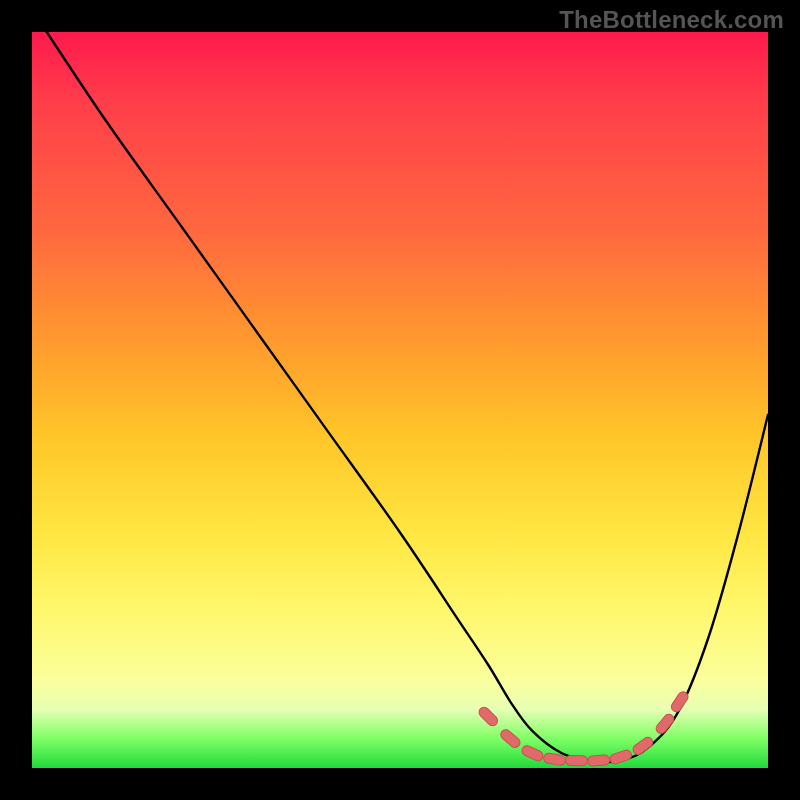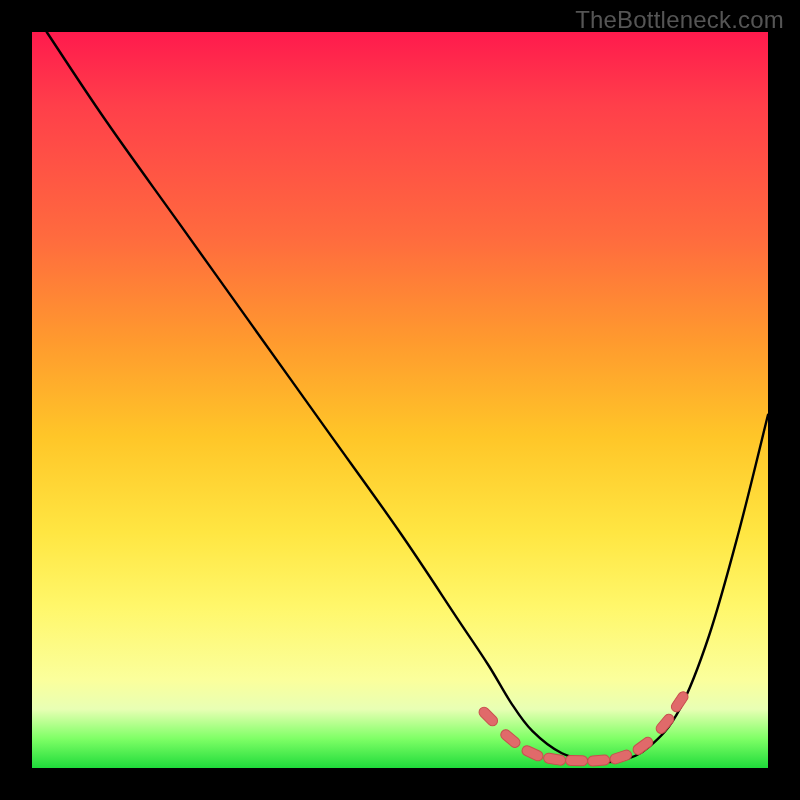--- a/index.html
+++ b/index.html
@@ -40,21 +40,21 @@
       #7fff66 96%,
       #1fdb3a 100%
     );
   }
   .watermark {
     position: absolute;
     top: 6px;
     right: 16px;
     color: #555555;
     font-size: 24px;
-    font-weight: 400;
+    font-weight: 700;
     letter-spacing: 0.2px;
     user-select: none;
   }
   svg.curves {
     position: absolute;
     left: 0;
     top: 0;
     width: 736px;
     height: 736px;
     overflow: visible;

